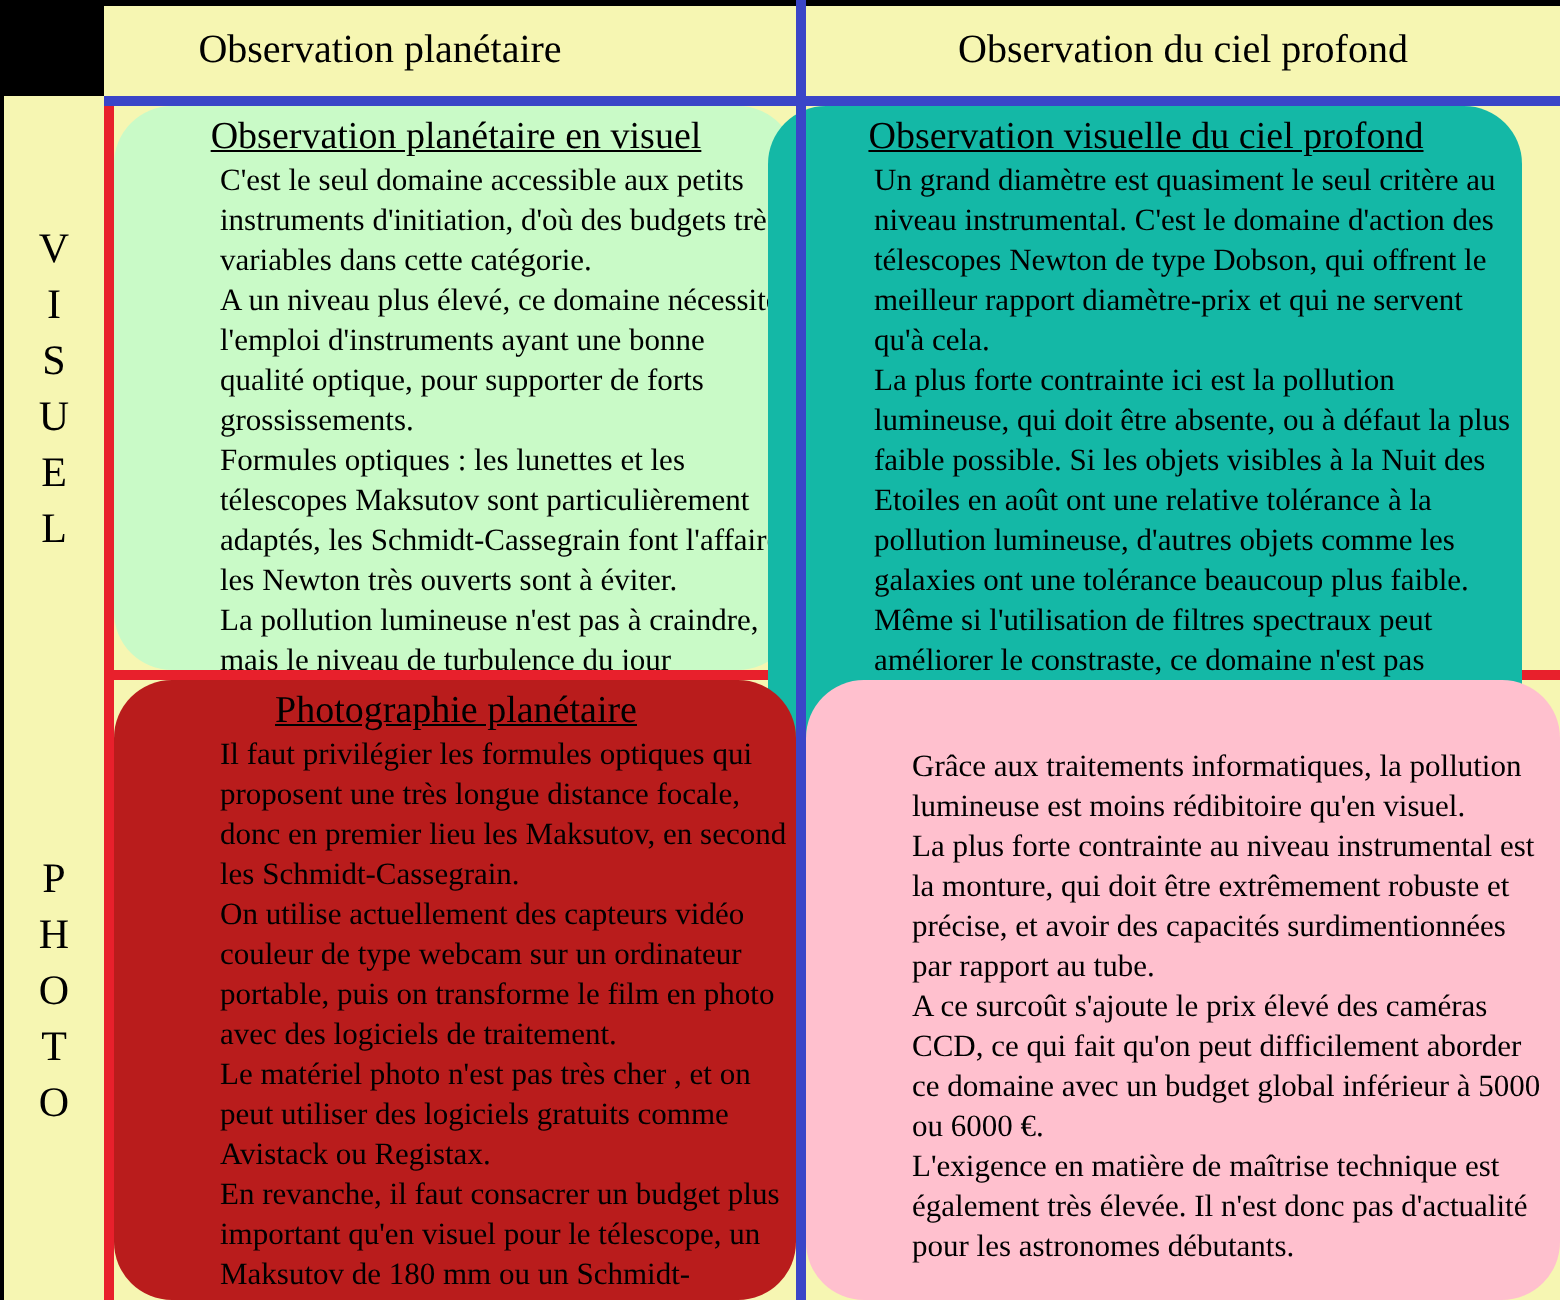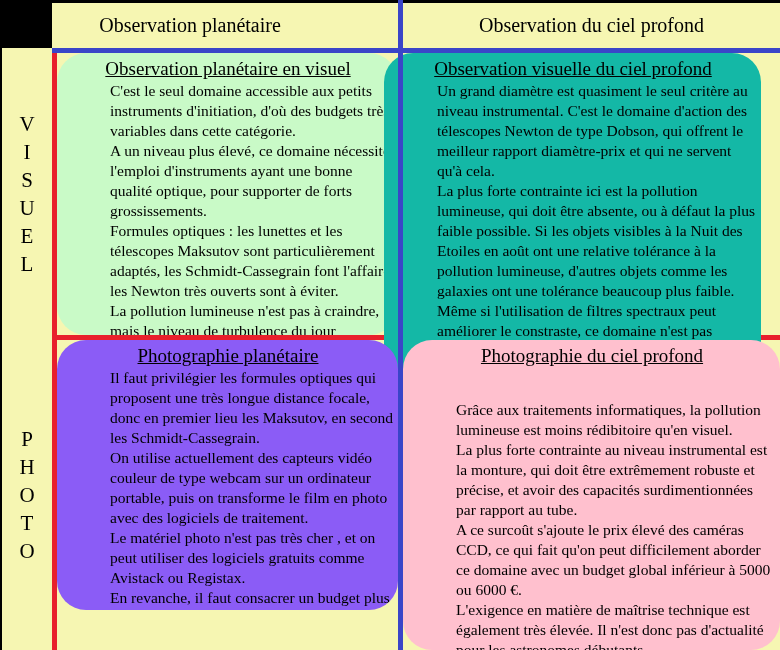--- a/index.html
+++ b/index.html
@@ -43,21 +43,21 @@
     font-size: 21px;
     line-height: 28px;
   }
   .row-label-visuel { top: 5px;   height: 282px; }
   .row-label-photo  { top: 292px; height: 310px; }
 
   
   .cell { position: absolute; box-sizing: border-box; padding: 2px 4px 2px 5px; overflow: hidden; border-radius: 29px; }
   .cell-tl { left: 57px;  top: 53px;  width: 341px; height: 282px; background: #c9fac7; }
   .cell-tr { left: 384px; top: 53px;  width: 377px; height: 324px; background: #14b8a6; }
-  .cell-bl { left: 57px;  top: 340px; width: 341px; height: 270px; background: #8b5cf6; }
+  .cell-bl { left: 57px;  top: 340px; width: 341px; height: 310px; background: #b91c1c; }
   .cell-br { left: 403px; top: 340px; width: 377px; height: 310px; background: #ffc0ce; }
 
   .cell-title {
     text-align: center;
     font-size: 19px;
     line-height: 25px;
     margin: 1px 0 0 0;
   }
   .cell-title span { text-decoration: underline; }
   .cell-body {
@@ -127,22 +127,19 @@
     <div class="cell-title">
       <span>Photographie planétaire</span>
     </div>
     <div class="cell-body">Il faut privilégier les formules optiques qui proposent une très longue distance focale, donc en premier lieu les Maksutov, en second les Schmidt-Cassegrain.
 On utilise actuellement des capteurs vidéo couleur de type webcam sur un ordinateur portable, puis on transforme le film en photo avec des logiciels de traitement.
 Le matériel photo n'est pas très cher , et on peut utiliser des logiciels gratuits comme Avistack ou Registax.
 En revanche, il faut consacrer un budget plus important qu'en visuel pour le télescope, un Maksutov de 180 mm ou un Schmidt-Cassegrain de 203 mm étant presque un minimum.</div>
   </div>
 
   <div class="cell cell-br">
-    <div class="cell-title">
-      <span>Photographie du ciel profond</span>
-    </div>
     <div class="cell-body">Grâce aux traitements informatiques, la pollution lumineuse est moins rédibitoire qu'en visuel.
 La plus forte contrainte au niveau instrumental est la monture, qui doit être extrêmement robuste et précise, et avoir des capacités surdimentionnées par rapport au tube.
 A ce surcoût s'ajoute le prix élevé des caméras CCD, ce qui fait qu'on peut difficilement aborder ce domaine avec un budget global inférieur à 5000 ou 6000 €.
 L'exigence en matière de maîtrise technique est également très élevée. Il n'est donc pas d'actualité pour les astronomes débutants.</div>
   </div>
 
 </div>
 
 </body></html>

